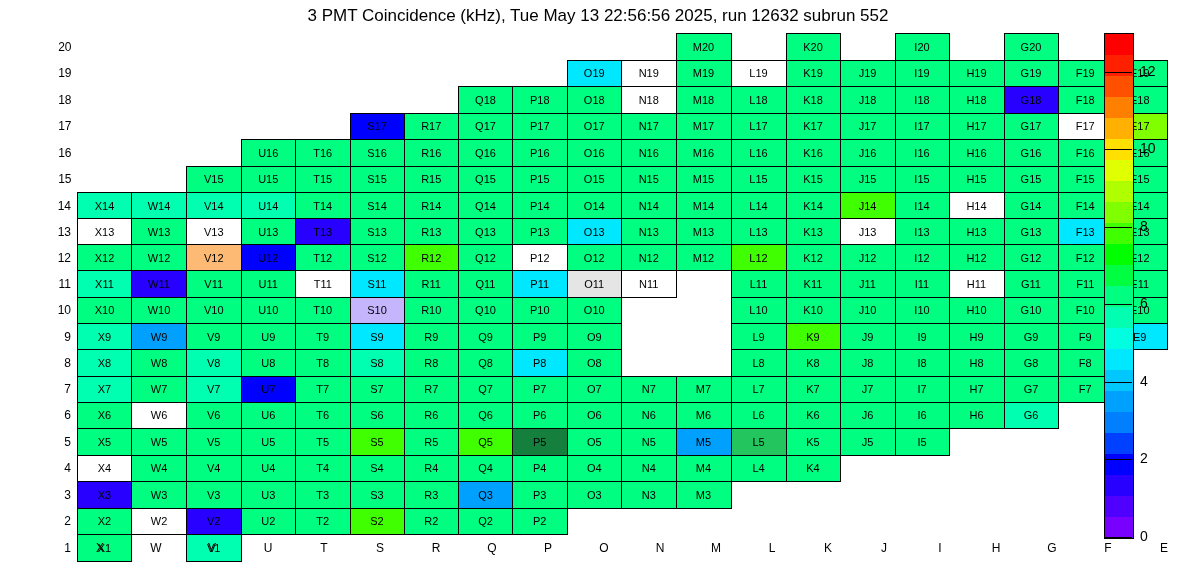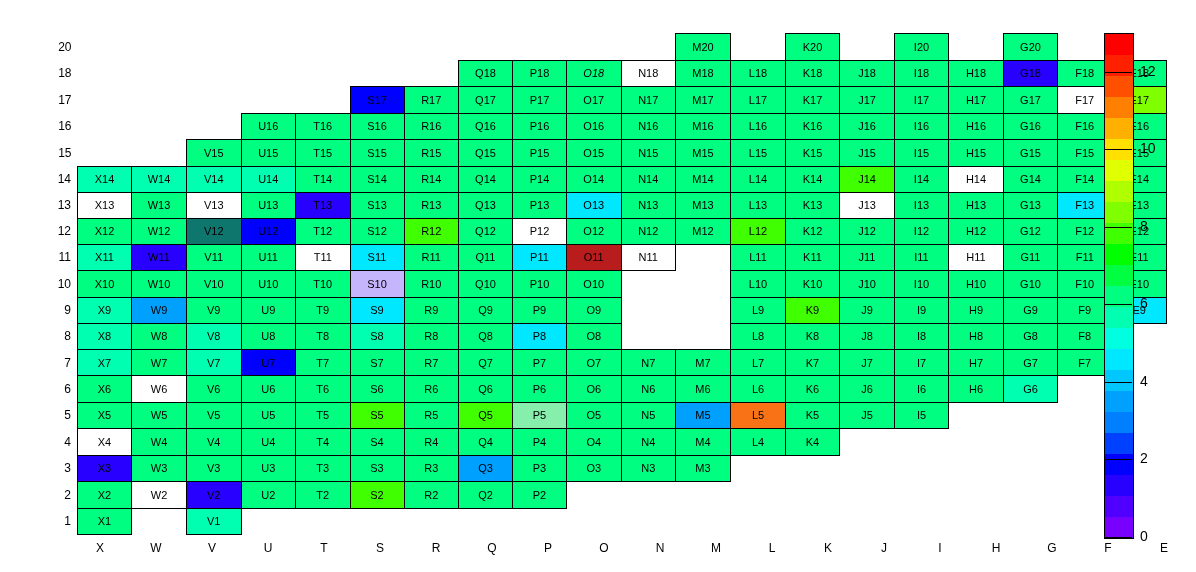--- a/index.html
+++ b/index.html
@@ -30,20 +30,21 @@
   }
   #cbar div.seg{width:100%;}
   #cbticks{position:absolute;left:1104px;top:33px;width:90px;height:504px;}
   .tickmark{position:absolute;left:0px;width:28px;height:1px;background:#000;}
   .ticklabel{position:absolute;left:36px;font-size:14px;color:#000;transform:translateY(-9px);}
 </style>
 </head>
 <body>
 
 <div id="root">
+  <div id="title">3 PMT Coincidence (kHz), Tue May 13 22:56:56 2025, run 12632 subrun 552</div>
   <div id="plot">
     <table class="grid">
       <tbody id="gridbody">
           <tr>
             <td class="ylab">20</td>
             <td style="border: none; width: 52px; height: 24px;"></td>
             <td style="border: none; width: 52px; height: 24px;"></td>
             <td style="border: none; width: 52px; height: 24px;"></td>
             <td style="border: none; width: 52px; height: 24px;"></td>
             <td style="border: none; width: 52px; height: 24px;"></td>
@@ -57,31 +58,54 @@
             <td style="border: none; width: 52px; height: 24px;"></td>
             <td class="cell" style="background: rgb(0, 255, 128);">K20</td>
             <td style="border: none; width: 52px; height: 24px;"></td>
             <td class="cell" style="background: rgb(0, 255, 128);">I20</td>
             <td style="border: none; width: 52px; height: 24px;"></td>
             <td class="cell" style="background: rgb(0, 255, 128);">G20</td>
             <td style="border: none; width: 52px; height: 24px;"></td>
             <td style="border: none; width: 52px; height: 24px;"></td>
           </tr>
           <tr>
+            <td class="ylab">19</td>
+            <td style="border: none; width: 52px; height: 24px;"></td>
+            <td style="border: none; width: 52px; height: 24px;"></td>
+            <td style="border: none; width: 52px; height: 24px;"></td>
+            <td style="border: none; width: 52px; height: 24px;"></td>
+            <td style="border: none; width: 52px; height: 24px;"></td>
+            <td style="border: none; width: 52px; height: 24px;"></td>
+            <td style="border: none; width: 52px; height: 24px;"></td>
+            <td style="border: none; width: 52px; height: 24px;"></td>
+            <td style="border: none; width: 52px; height: 24px;"></td>
+            <td class="cell" style="background: rgb(0, 232, 255);">O19</td>
+            <td class="cell" style="background: rgb(255, 255, 255);">N19</td>
+            <td class="cell" style="background: rgb(0, 255, 128);">M19</td>
+            <td class="cell" style="background: rgb(255, 255, 255);">L19</td>
+            <td class="cell" style="background: rgb(0, 255, 128);">K19</td>
+            <td class="cell" style="background: rgb(0, 255, 128);">J19</td>
+            <td class="cell" style="background: rgb(0, 255, 128);">I19</td>
+            <td class="cell" style="background: rgb(0, 255, 128);">H19</td>
+            <td class="cell" style="background: rgb(0, 255, 128);">G19</td>
+            <td class="cell" style="background: rgb(0, 255, 128);">F19</td>
+            <td class="cell" style="background: rgb(0, 255, 128);">E19</td>
+          </tr>
+          <tr>
             <td class="ylab">18</td>
             <td style="border: none; width: 52px; height: 24px;"></td>
             <td style="border: none; width: 52px; height: 24px;"></td>
             <td style="border: none; width: 52px; height: 24px;"></td>
             <td style="border: none; width: 52px; height: 24px;"></td>
             <td style="border: none; width: 52px; height: 24px;"></td>
             <td style="border: none; width: 52px; height: 24px;"></td>
             <td style="border: none; width: 52px; height: 24px;"></td>
             <td class="cell" style="background: rgb(0, 255, 128);">Q18</td>
             <td class="cell" style="background: rgb(0, 255, 128);">P18</td>
-            <td class="cell" style="background: rgb(0, 255, 128); font-style: italic;">O18</td>
+            <td class="cell" style="background: rgb(0, 255, 128);">O18</td>
             <td class="cell" style="background: rgb(255, 255, 255);">N18</td>
             <td class="cell" style="background: rgb(0, 255, 128);">M18</td>
             <td class="cell" style="background: rgb(0, 255, 128);">L18</td>
             <td class="cell" style="background: rgb(0, 255, 128);">K18</td>
             <td class="cell" style="background: rgb(0, 255, 128);">J18</td>
             <td class="cell" style="background: rgb(0, 255, 128);">I18</td>
             <td class="cell" style="background: rgb(0, 255, 128);">H18</td>
             <td class="cell" style="background: rgb(40, 0, 255);">G18</td>
             <td class="cell" style="background: rgb(0, 255, 128);">F18</td>
             <td class="cell" style="background: rgb(0, 255, 128);">E18</td>
@@ -198,21 +222,21 @@
             <td class="cell" style="background: rgb(0, 255, 128);">I13</td>
             <td class="cell" style="background: rgb(0, 255, 128);">H13</td>
             <td class="cell" style="background: rgb(0, 255, 128);">G13</td>
             <td class="cell" style="background: rgb(0, 232, 255);">F13</td>
             <td class="cell" style="background: rgb(0, 255, 128);">E13</td>
           </tr>
           <tr>
             <td class="ylab">12</td>
             <td class="cell" style="background: rgb(0, 255, 128);">X12</td>
             <td class="cell" style="background: rgb(0, 255, 128);">W12</td>
-            <td class="cell" style="background: #0f766e; margin-left: 8px;">V12</td>
+            <td class="cell" style="background: #fdba74; margin-left: 8px;">V12</td>
             <td class="cell" style="background: rgb(0, 0, 255);">U12</td>
             <td class="cell" style="background: rgb(0, 255, 128);">T12</td>
             <td class="cell" style="background: rgb(0, 255, 128);">S12</td>
             <td class="cell" style="background: rgb(64, 255, 0);">R12</td>
             <td class="cell" style="background: rgb(0, 255, 128);">Q12</td>
             <td class="cell" style="background: rgb(255, 255, 255);">P12</td>
             <td class="cell" style="background: rgb(0, 255, 128);">O12</td>
             <td class="cell" style="background: rgb(0, 255, 128);">N12</td>
             <td class="cell" style="background: rgb(0, 255, 128);">M12</td>
             <td class="cell" style="background: rgb(64, 255, 0);">L12</td>
@@ -228,21 +252,21 @@
             <td class="ylab">11</td>
             <td class="cell" style="background: rgb(0, 255, 176);">X11</td>
             <td class="cell" style="background: rgb(40, 0, 255);">W11</td>
             <td class="cell" style="background: rgb(0, 255, 128);">V11</td>
             <td class="cell" style="background: rgb(0, 255, 128);">U11</td>
             <td class="cell" style="background: rgb(255, 255, 255);">T11</td>
             <td class="cell" style="background: rgb(0, 232, 255);">S11</td>
             <td class="cell" style="background: rgb(0, 255, 128);">R11</td>
             <td class="cell" style="background: rgb(0, 255, 128);">Q11</td>
             <td class="cell" style="background: rgb(0, 232, 255);">P11</td>
-            <td class="cell" style="background: #b91c1c;">O11</td>
+            <td class="cell" style="background: #e5e5e5;">O11</td>
             <td class="cell" style="background: rgb(255, 255, 255);">N11</td>
             <td style="border: none; width: 52px; height: 24px;"></td>
             <td class="cell" style="background: rgb(0, 255, 128);">L11</td>
             <td class="cell" style="background: rgb(0, 255, 128);">K11</td>
             <td class="cell" style="background: rgb(0, 255, 128);">J11</td>
             <td class="cell" style="background: rgb(0, 255, 128);">I11</td>
             <td class="cell" style="background: rgb(255, 255, 255);">H11</td>
             <td class="cell" style="background: rgb(0, 255, 128);">G11</td>
             <td class="cell" style="background: rgb(0, 255, 128);">F11</td>
             <td class="cell" style="background: rgb(0, 255, 128);">E11</td>
@@ -365,25 +389,25 @@
           <tr>
             <td class="ylab">5</td>
             <td class="cell" style="background: rgb(0, 255, 128);">X5</td>
             <td class="cell" style="background: rgb(0, 255, 128);">W5</td>
             <td class="cell" style="background: rgb(0, 255, 128);">V5</td>
             <td class="cell" style="background: rgb(0, 255, 128);">U5</td>
             <td class="cell" style="background: rgb(0, 255, 128);">T5</td>
             <td class="cell" style="background: rgb(64, 255, 0);">S5</td>
             <td class="cell" style="background: rgb(0, 255, 128);">R5</td>
             <td class="cell" style="background: rgb(64, 255, 0);">Q5</td>
-            <td class="cell" style="background: #86efac; margin-left: 32px;">P5</td>
+            <td class="cell" style="background: #15803d; margin-left: 32px;">P5</td>
             <td class="cell" style="background: rgb(0, 255, 128);">O5</td>
             <td class="cell" style="background: rgb(0, 255, 128);">N5</td>
             <td class="cell" style="background: rgb(0, 160, 255);">M5</td>
-            <td class="cell" style="background: #f97316;">L5</td>
+            <td class="cell" style="background: #22c55e;">L5</td>
             <td class="cell" style="background: rgb(0, 255, 128);">K5</td>
             <td class="cell" style="background: rgb(0, 255, 128);">J5</td>
             <td class="cell" style="background: rgb(0, 255, 128);">I5</td>
             <td style="border: none; width: 52px; height: 24px;"></td>
             <td style="border: none; width: 52px; height: 24px;"></td>
             <td style="border: none; width: 52px; height: 24px;"></td>
             <td style="border: none; width: 52px; height: 24px;"></td>
           </tr>
           <tr>
             <td class="ylab">4</td>

